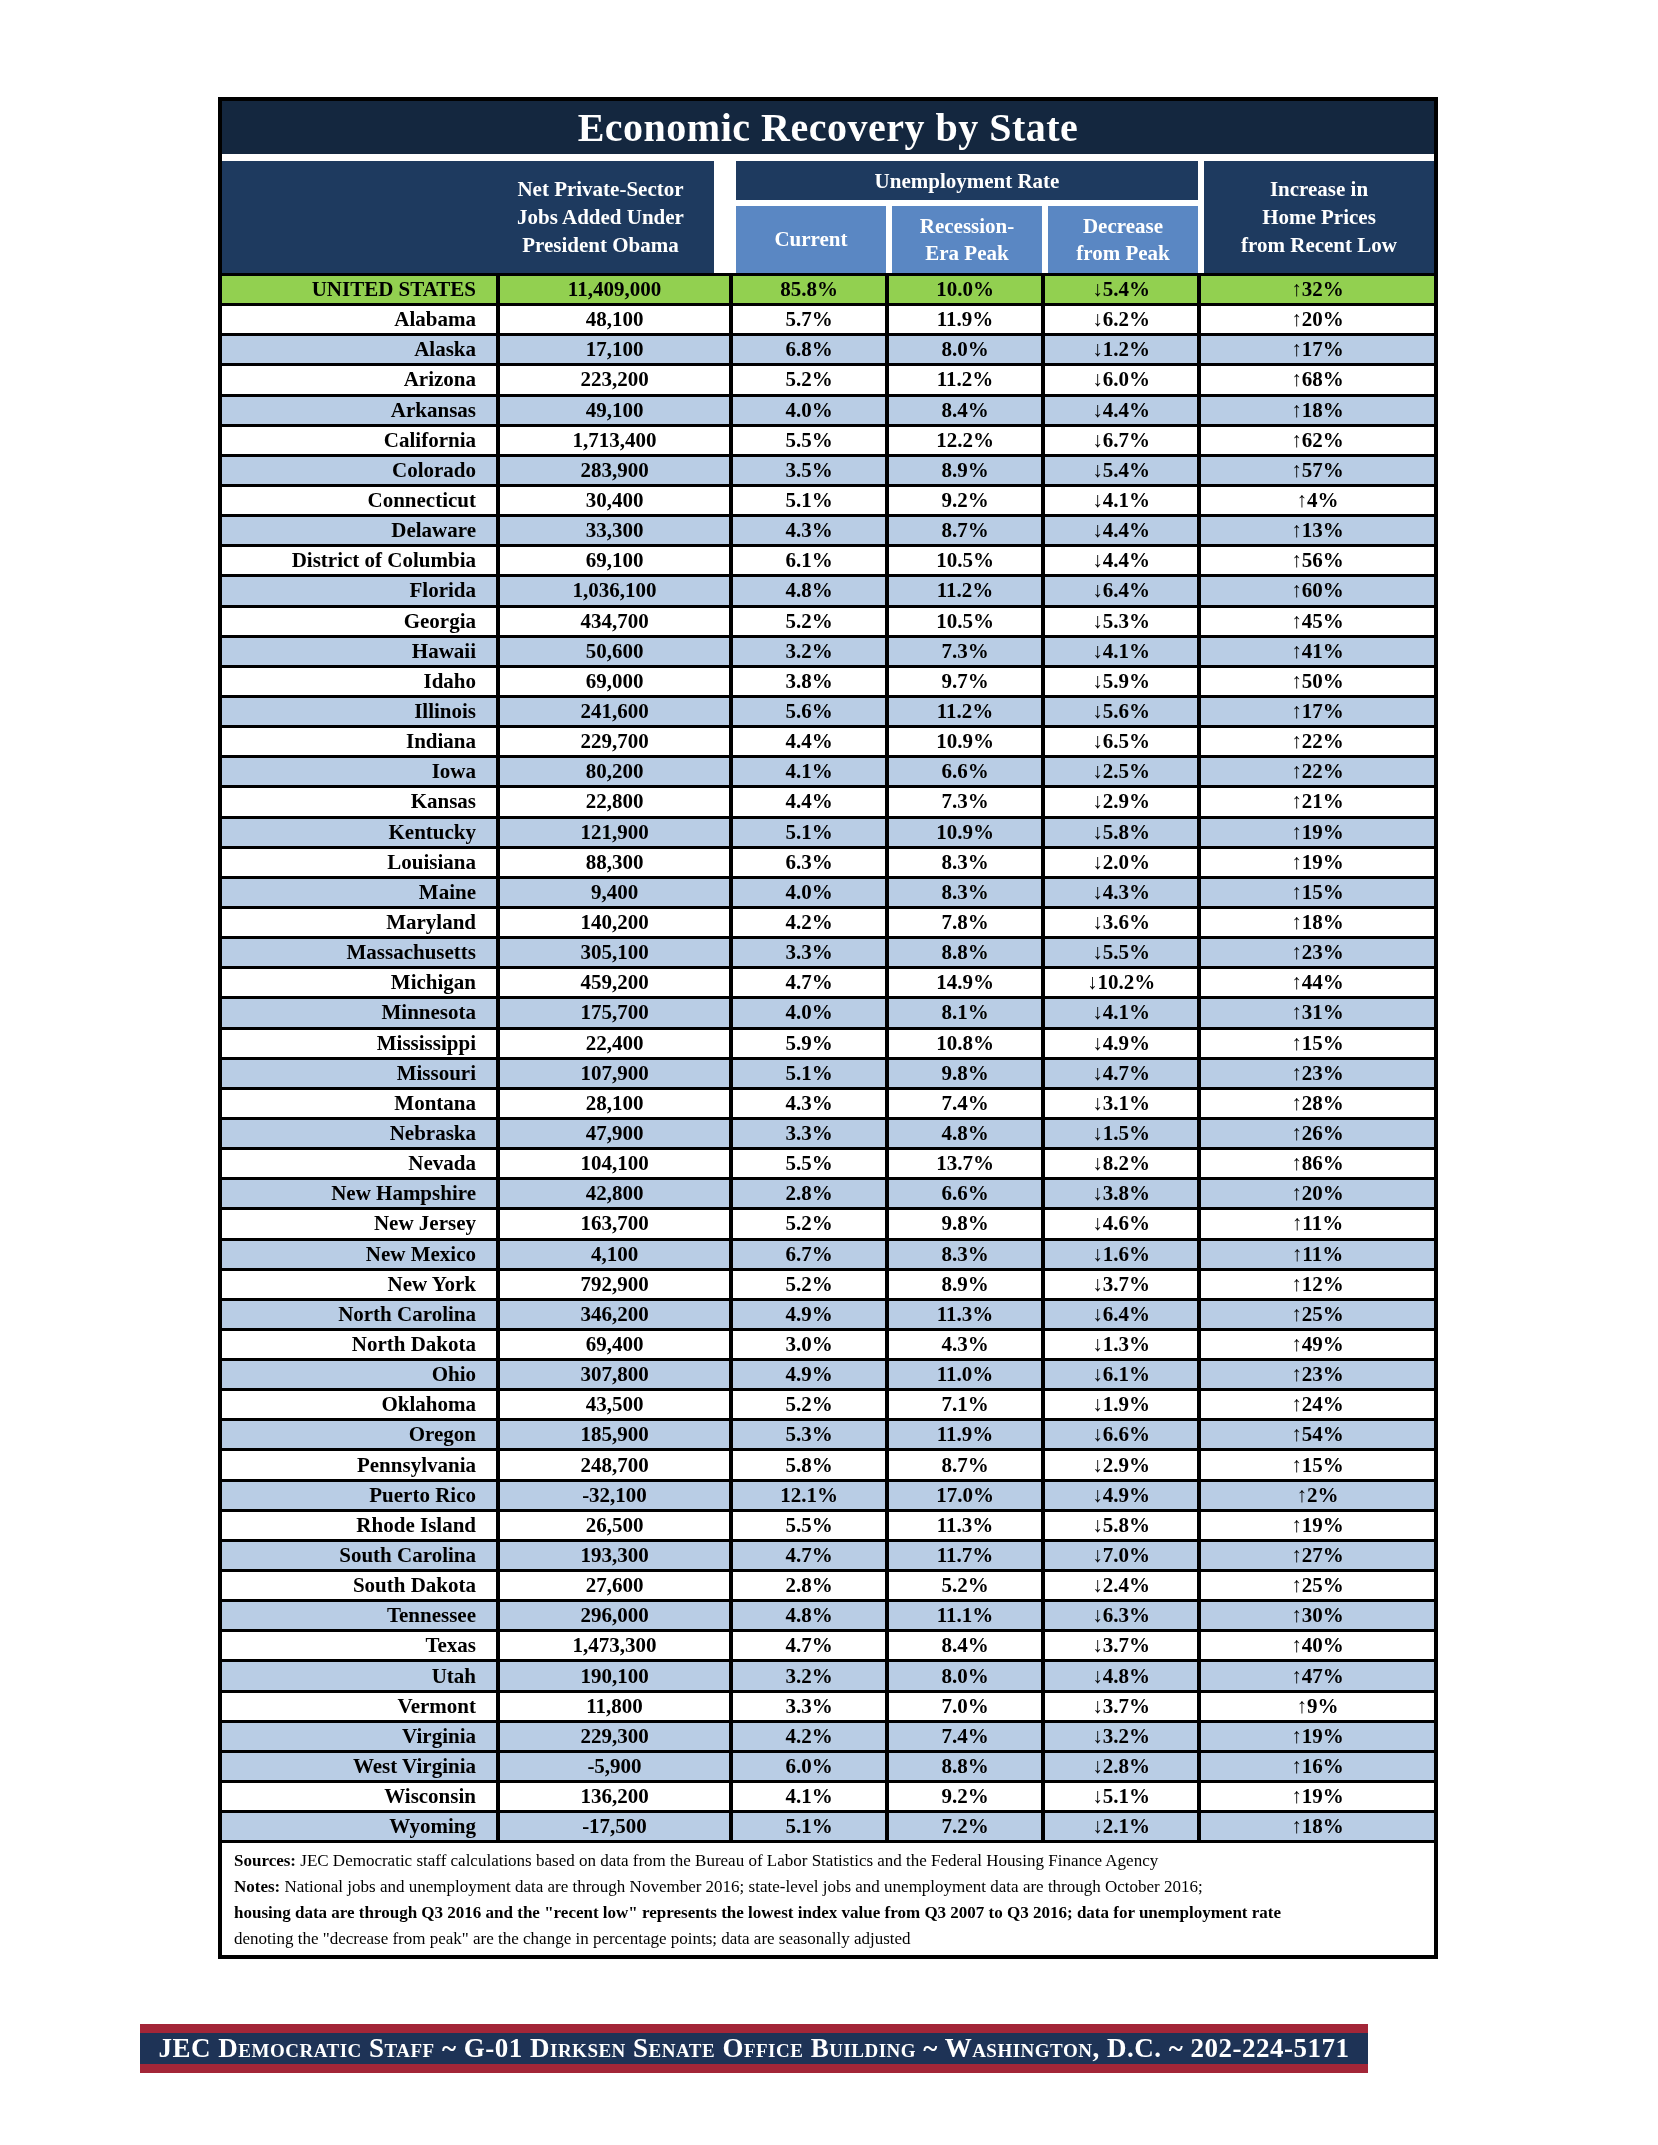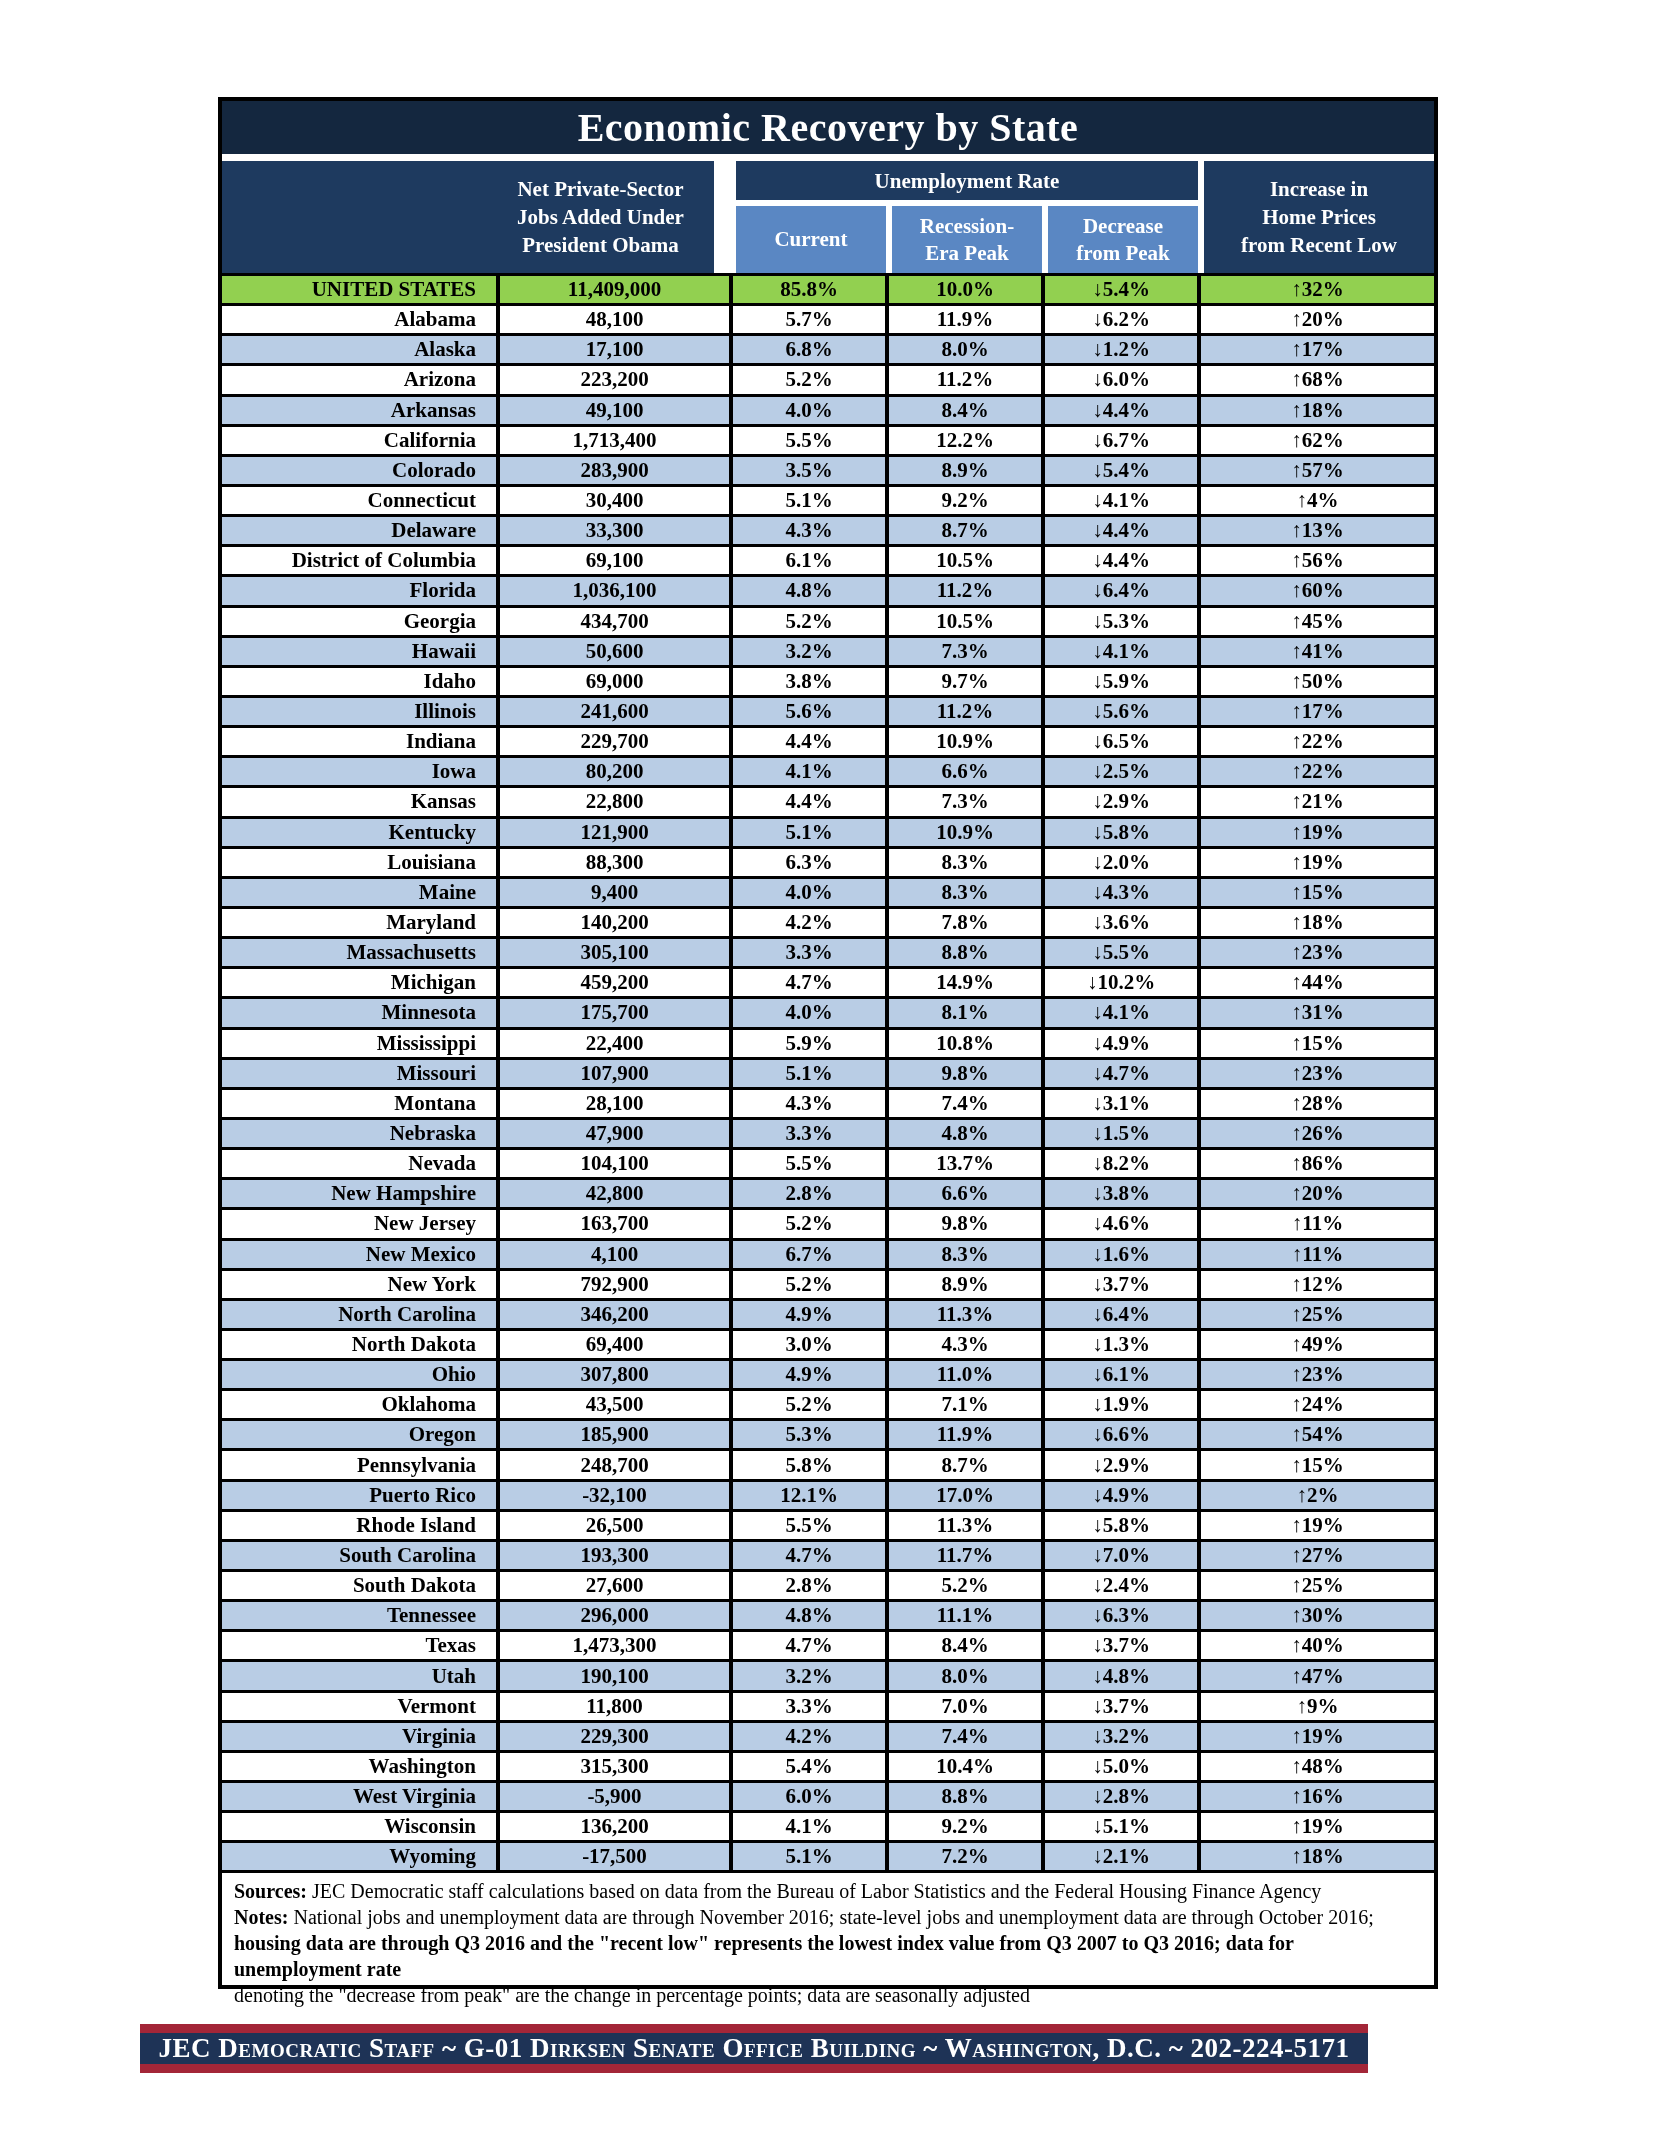--- a/index.html
+++ b/index.html
@@ -47,21 +47,21 @@
   .row.us{background:#92D050;}
   .cell{
     box-sizing:border-box;border-right:4px solid #000;
     display:flex;align-items:center;justify-content:center;
     font-weight:bold;font-size:21px;overflow:hidden;white-space:nowrap;
   }
   .cell:last-child{border-right:none;}
   .c-state{justify-content:flex-end;padding-right:20px;}
   .notes{
     padding:5px 12px 6px 12px;height:101px;box-sizing:content-box;
-    font-size:20px;line-height:26px;text-align:left;background:#fff;
+    font-size:17px;line-height:26px;text-align:left;background:#fff;
   }
   .notes b{font-weight:bold;}
   .footer-banner{
     position:absolute;left:140px;top:2024px;width:1228px;background:#A32638;
     padding:9px 0;box-sizing:border-box;
   }
   .footer-inner{
     background:#1E3356;height:31px;display:flex;align-items:center;justify-content:center;
   }
   .footer-inner span{
@@ -480,28 +480,20 @@
         <div class="cell c-home">↑9%</div>
       </div>
       <div class="row alt">
         <div class="cell c-state">Virginia</div>
         <div class="cell c-jobs">229,300</div>
         <div class="cell c-current">4.2%</div>
         <div class="cell c-peak">7.4%</div>
         <div class="cell c-decrease">↓3.2%</div>
         <div class="cell c-home">↑19%</div>
       </div>
-      <div class="row">
-        <div class="cell c-state">Washington</div>
-        <div class="cell c-jobs">315,300</div>
-        <div class="cell c-current">5.4%</div>
-        <div class="cell c-peak">10.4%</div>
-        <div class="cell c-decrease">↓5.0%</div>
-        <div class="cell c-home">↑48%</div>
-      </div>
       <div class="row alt">
         <div class="cell c-state">West Virginia</div>
         <div class="cell c-jobs">-5,900</div>
         <div class="cell c-current">6.0%</div>
         <div class="cell c-peak">8.8%</div>
         <div class="cell c-decrease">↓2.8%</div>
         <div class="cell c-home">↑16%</div>
       </div>
       <div class="row">
         <div class="cell c-state">Wisconsin</div>

